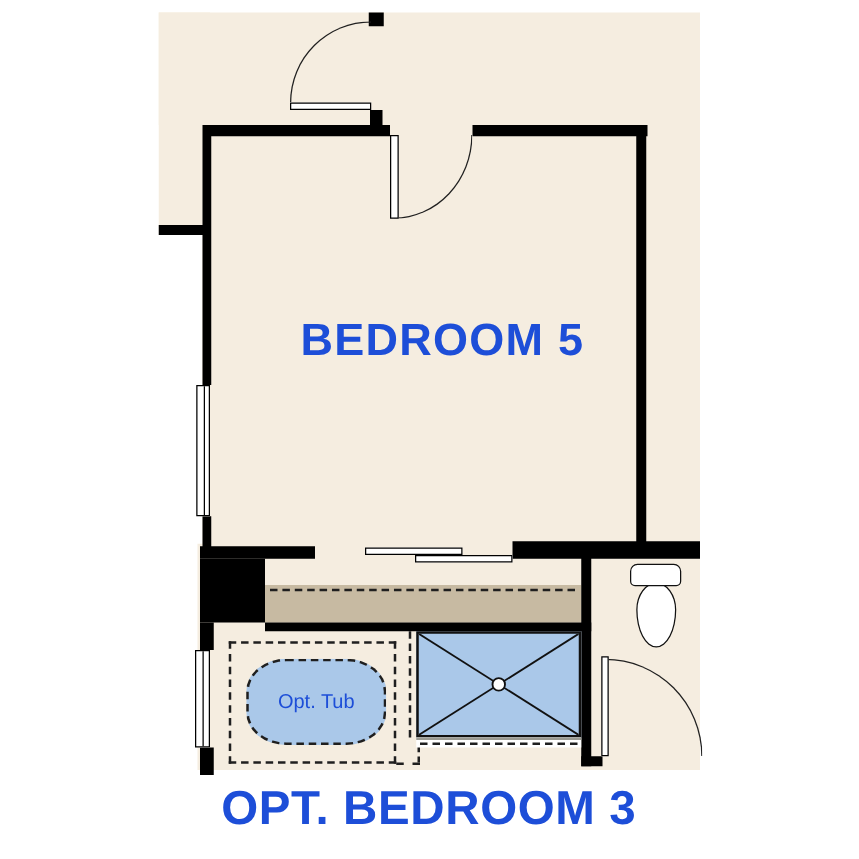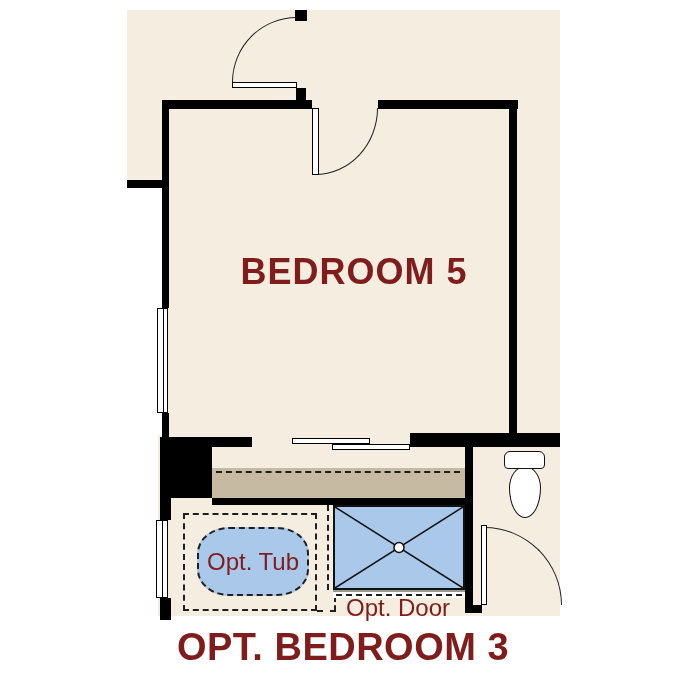--- a/index.html
+++ b/index.html
@@ -29,24 +29,24 @@
   .tub {
     background:var(--fixture); border:2px dashed var(--line); box-sizing:border-box;
     border-radius:32px 32px 32px 32px / 26px 26px 26px 26px;
     display:flex; align-items:center; justify-content:center;
   }
   .shower { background:var(--fixture); border:2px solid #111; box-sizing:border-box; }
   .curb { background:#fff; border-top:2px solid #9a9a92; box-sizing:border-box; }
   .toilet-part { background:#fff; border:1.5px solid #111; box-sizing:border-box; }
   .tank { border-radius:6px 6px 4px 4px; }
   .bowl { border-radius:50% 50% 50% 50% / 42% 42% 58% 58%; }
-  .lbl { color:#7f1d1d; display:flex; align-items:center; justify-content:center; white-space:nowrap; }
+  .lbl { color:#1d4ed8; display:flex; align-items:center; justify-content:center; white-space:nowrap; }
   .lbl-room { font-size:36px; font-weight:bold; letter-spacing:1px; }
   .lbl-caption { font-size:38px; font-weight:bold; letter-spacing:0.5px; }
-  .lbl-small { font-size:24px; font-weight:400; }
+  .lbl-small { font-size:16px; font-weight:400; }
 </style>
 </head>
 <body>
 
 <div id="plan">
 
   <div class="abs floor" style="left:127px;top:10px;width:433px;height:90px;"></div>
   <div class="abs floor" style="left:127px;top:10px;width:41px;height:178px;"></div>
   <div class="abs floor" style="left:162px;top:100px;width:398px;height:338px;"></div>
   <div class="abs floor" style="left:158px;top:435px;width:402px;height:181px;"></div>
@@ -102,16 +102,15 @@
       <circle cx="64" cy="40.5" r="5" fill="#fff" stroke="#111" stroke-width="1.5"></circle>
     </svg>
   </div>
   <div class="abs curb" style="left:333px;top:590px;width:132px;height:8px;"></div>
   <div class="abs dash-h" style="left:336px;top:594px;width:126px;height:0;"></div>
 
   <div class="abs toilet-part bowl" style="left:509px;top:466px;width:32px;height:52px;"></div>
   <div class="abs toilet-part tank" style="left:504px;top:451px;width:41px;height:18px;"></div>
 
   <div class="abs lbl lbl-room" style="left:204px;top:252px;width:300px;height:40px;">BEDROOM 5</div>
-  <div class="abs lbl lbl-small" style="left:338px;top:597px;width:120px;height:22px;">Opt. Door</div>
   <div class="abs lbl lbl-caption" style="left:93px;top:628px;width:500px;height:38px;">OPT. BEDROOM 3</div>
 
 </div>
 
 </body></html>

